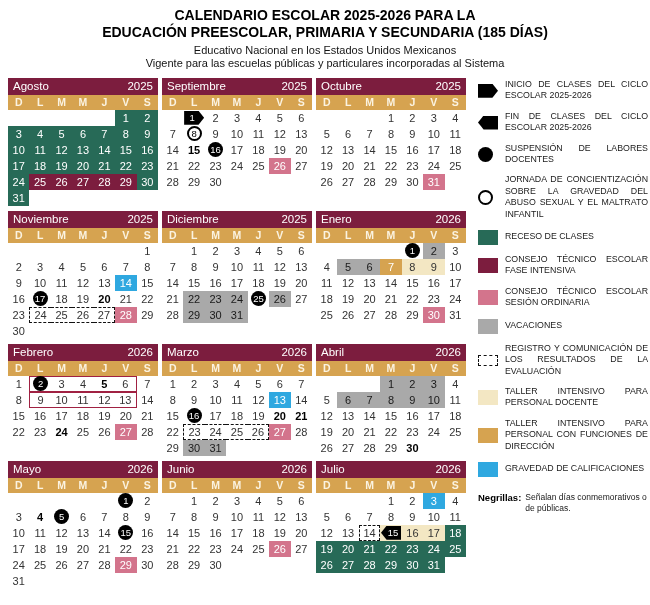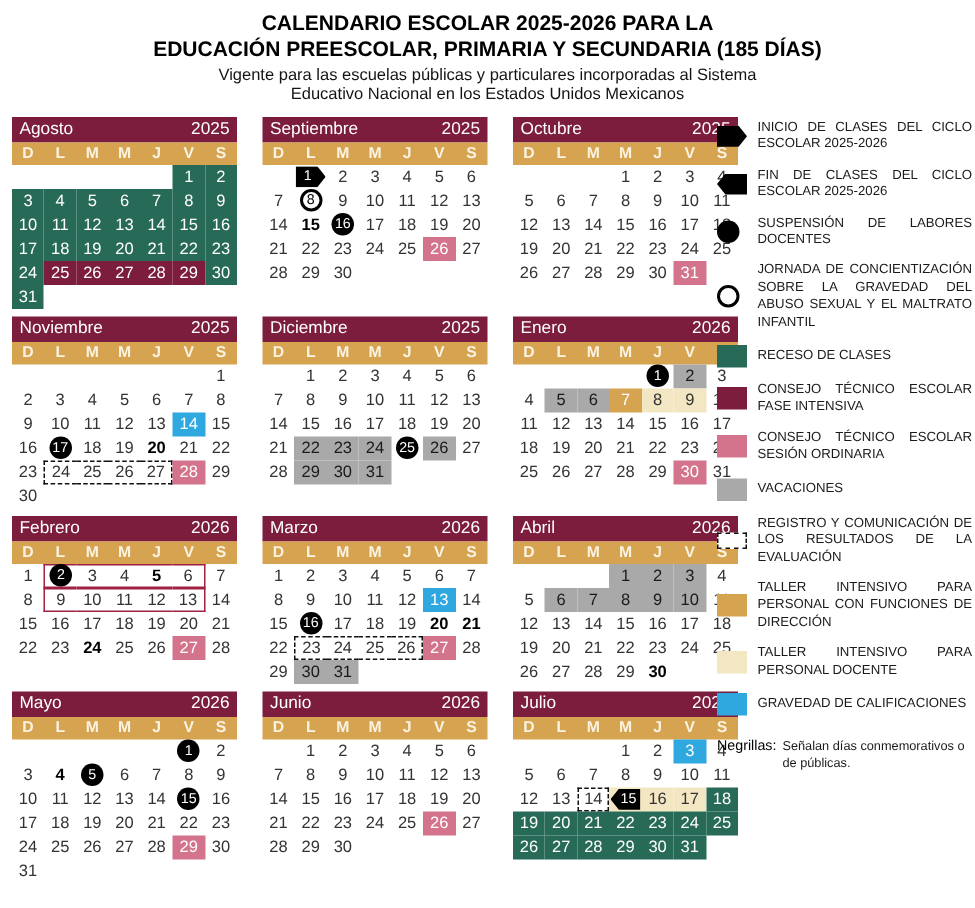--- a/index.html
+++ b/index.html
@@ -3,21 +3,21 @@
 <meta charset="utf-8">
 <style>
   *{box-sizing:border-box;margin:0;padding:0}
   html,body{background:#fff}
   body{width:650px;height:605px;font-family:"Liberation Sans",sans-serif;overflow:hidden}
   .page{width:650px;height:605px;padding-top:7px}
   .title{text-align:center;font-weight:700;font-size:14px;line-height:1.18;color:#000}
   .subtitle{text-align:center;font-size:11px;line-height:1.22;color:#141414;margin-top:4px}
   .content{display:flex;margin-top:7px;padding-left:8px}
 
-  .months{display:grid;grid-template-columns:repeat(3,150px);gap:5px 17px;align-items:start;width:460px}
+  .months{display:grid;grid-template-columns:repeat(3,150px);gap:5px 4px;align-items:start;width:460px}
   .month{width:150px}
   .mbar{height:17px;background:var(--maroon);color:#fff;display:flex;justify-content:space-between;align-items:center;padding:0 5px;font-size:11.5px;font-weight:500}
   .dhead{height:15px;background:var(--gold);display:grid;grid-template-columns:repeat(7,1fr);color:#fbf3e1;font-size:10.5px;font-weight:700;align-items:center;text-align:center}
   .dgrid{display:grid;grid-template-columns:repeat(7,1fr)}
   .cell{height:16px;display:flex;align-items:center;justify-content:center;font-size:11px;color:#333}
   .b{font-weight:700;color:#000}
   .bg-green{background:var(--green);color:#fff}
   .bg-maroon{background:var(--maroon);color:#fff}
   .bg-pink{background:var(--pink);color:#fff}
   .bg-gray{background:var(--gray);color:#1a1a1a}
@@ -48,35 +48,35 @@
   .licon.green-square{width:20px;height:15px;background:var(--green)}
   .licon.maroon-square{width:20px;height:15px;background:var(--maroon)}
   .licon.pink-square{width:20px;height:15px;background:var(--pink)}
   .licon.dashed-box{width:20px;height:11px;border:1.6px dashed #111;background:#fff}
   .licon.gray-square{width:20px;height:15px;background:var(--gray)}
   .licon.gold-square{width:20px;height:15px;background:var(--gold)}
   .licon.cream-square{width:20px;height:15px;background:var(--cream)}
   .licon.red-outline-box{width:20px;height:14px;border:2px solid var(--red_outline);background:#fff}
   .licon.blue-square{width:20px;height:15px;background:var(--blue)}
   .lnote{display:flex;margin-top:15px}
-  .nlabel{font-size:9.5px;font-weight:400;color:#000;flex:none;margin-right:4px}
+  .nlabel{font-size:9.5px;font-weight:700;color:#000;flex:none;margin-right:4px}
   .ntext{font-size:8.5px;line-height:1.25;color:#1a1a1a}
 </style>
 </head>
 <body>
 
 <div class="page">
   <div class="header">
     <div class="title">
       <div>CALENDARIO ESCOLAR 2025-2026 PARA LA</div>
       <div>EDUCACIÓN PREESCOLAR, PRIMARIA Y SECUNDARIA (185 DÍAS)</div>
     </div>
     <div class="subtitle">
+      <div>Educativo Nacional en los Estados Unidos Mexicanos</div>
       <div>Vigente para las escuelas públicas y particulares incorporadas al Sistema</div>
-      <div>Educativo Nacional en los Estados Unidos Mexicanos</div>
     </div>
   </div>
   <div class="content">
     <div class="months">
         <div class="month">
           <div class="mbar">
             <div class="mname">Agosto</div>
             <div class="myear">2025</div>
           </div>
           <div class="dhead">
@@ -1456,29 +1456,29 @@
           <div class="ltext">VACACIONES</div>
         </div>
         <div class="litem">
           <div class="licon-wrap">
             <div class="licon dashed-box"></div>
           </div>
           <div class="ltext">REGISTRO Y COMUNICACIÓN DE LOS RESULTADOS DE LA EVALUACIÓN</div>
         </div>
         <div class="litem">
           <div class="licon-wrap">
-            <div class="licon gold-square"></div>
-          </div>
-          <div class="ltext">TALLER INTENSIVO PARA PERSONAL CON FUNCIONES DE DIRECCIÓN</div>
+            <div class="licon cream-square"></div>
+          </div>
+          <div class="ltext">TALLER INTENSIVO PARA PERSONAL DOCENTE</div>
         </div>
         <div class="litem">
           <div class="licon-wrap">
-            <div class="licon cream-square"></div>
-          </div>
-          <div class="ltext">TALLER INTENSIVO PARA PERSONAL DOCENTE</div>
+            <div class="licon gold-square"></div>
+          </div>
+          <div class="ltext">TALLER INTENSIVO PARA PERSONAL CON FUNCIONES DE DIRECCIÓN</div>
         </div>
         <div class="litem">
           <div class="licon-wrap">
             <div class="licon blue-square"></div>
           </div>
           <div class="ltext">GRAVEDAD DE CALIFICACIONES</div>
         </div>
         <div class="lnote">
           <div class="nlabel">Negrillas:</div>
           <div class="ntext">Señalan días conmemorativos o de públicas.</div>

